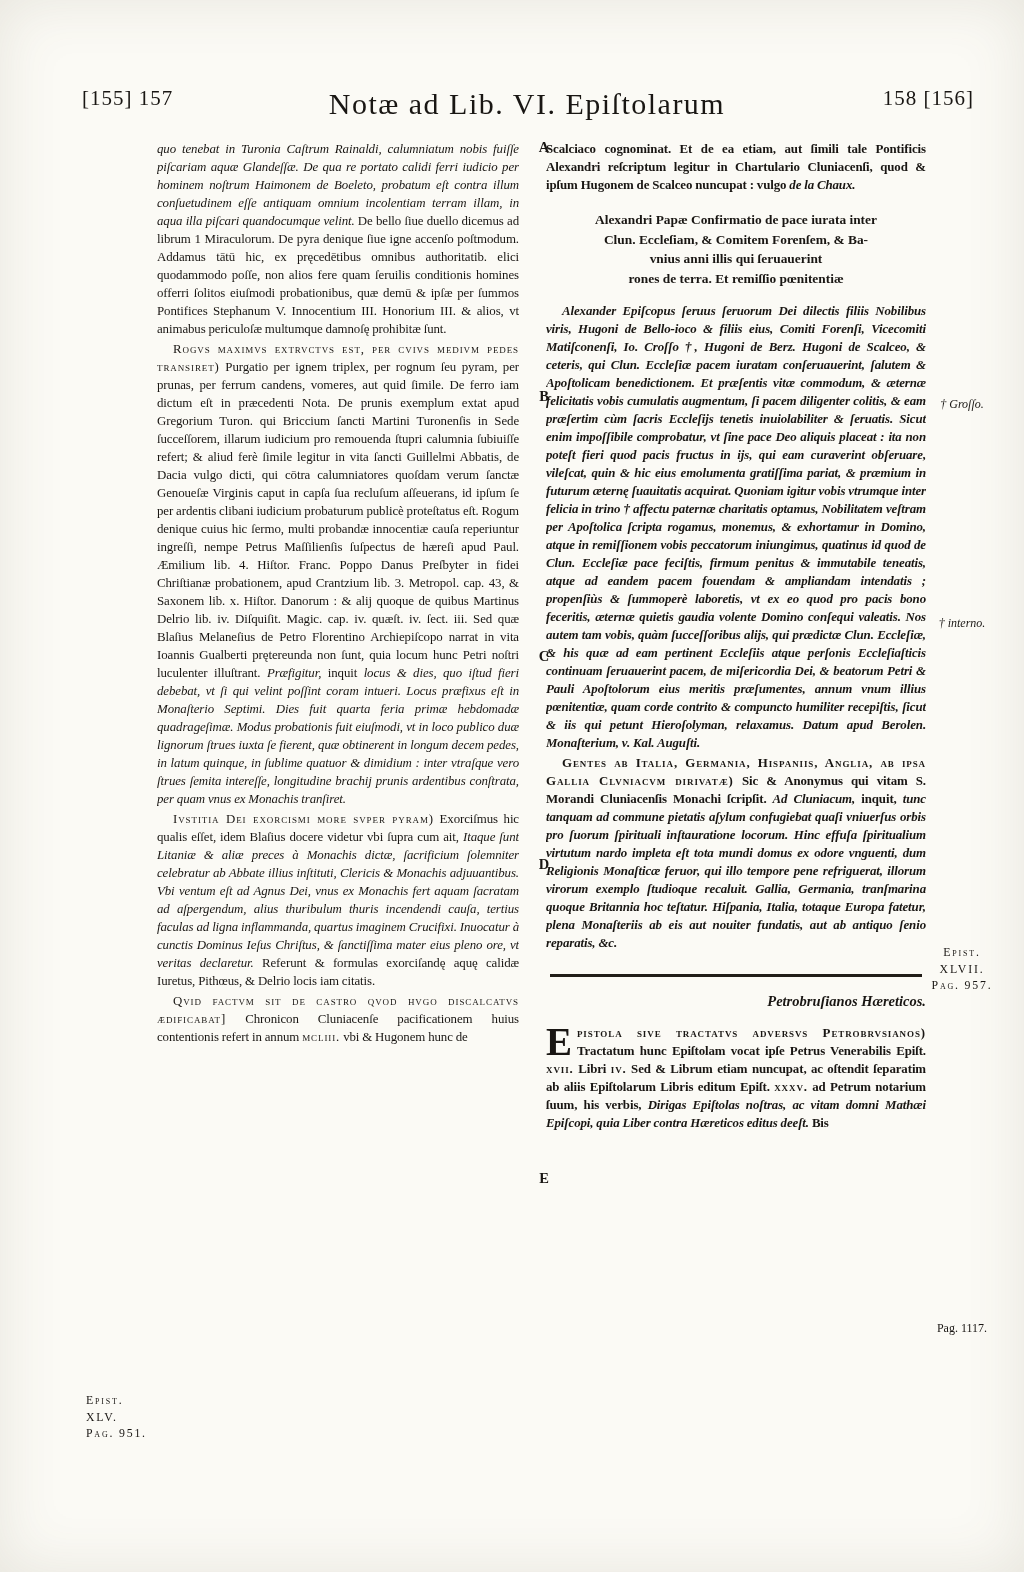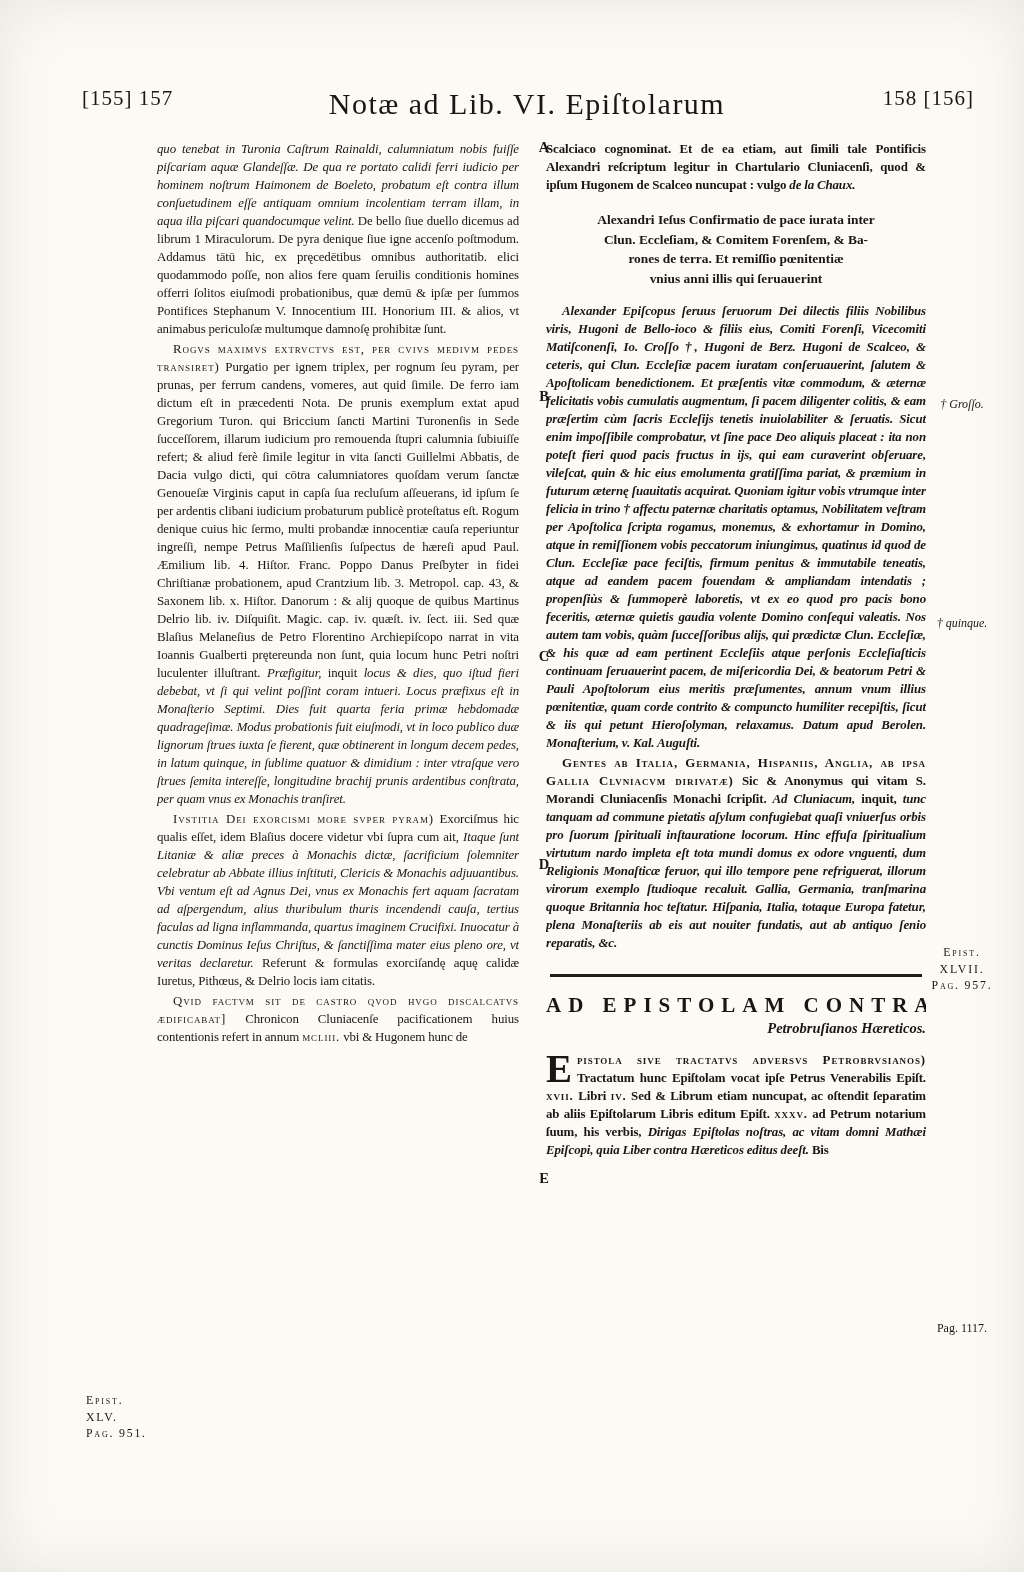--- a/index.html
+++ b/index.html
@@ -48,45 +48,44 @@
 
   <div class="col col-left" id="left-col">
       <p class="para"><span class="seg-i">quo tenebat in Turonia Caſtrum Rainaldi, calumniatum nobis fuiſſe piſcariam aquæ Glandeſſæ. De qua re portato calidi ferri iudicio per hominem noſtrum Haimonem de Boeleto, probatum eſt contra illum conſuetudinem eſſe antiquam omnium incolentiam terram illam, in aqua illa piſcari quandocumque velint.</span><span class="seg-r"> De bello ſiue duello dicemus ad librum 1 Miraculorum. De pyra denique ſiue igne accenſo poſtmodum. Addamus tātū hic, ex pręcedētibus omnibus authoritatib. elici quodammodo poſſe, non alios fere quam ſeruilis conditionis homines offerri ſolitos eiuſmodi probationibus, quæ demū &amp; ipſæ per ſummos Pontifices Stephanum V. Innocentium III. Honorium III. &amp; alios, vt animabus periculoſæ multumque damnoſę prohibitæ ſunt.</span></p>
       <p class="para indent"><span class="seg-sc">Rogvs maximvs extrvctvs est, per cvivs medivm pedes transiret)</span><span class="seg-r"> Purgatio per ignem triplex, per rognum ſeu pyram, per prunas, per ferrum candens, vomeres, aut quid ſimile. De ferro iam dictum eſt in præcedenti Nota. De prunis exemplum extat apud Gregorium Turon. qui Briccium ſancti Martini Turonenſis in Sede ſucceſſorem, illarum iudicium pro remouenda ſtupri calumnia ſubiuiſſe refert; &amp; aliud ferè ſimile legitur in vita ſancti Guillelmi Abbatis, de Dacia vulgo dicti, qui cōtra calumniatores quoſdam verum ſanctæ Genoueſæ Virginis caput in capſa ſua recluſum aſſeuerans, id ipſum ſe per ardentis clibani iudicium probaturum publicè proteſtatus eſt. Rogum denique cuius hic ſermo, multi probandæ innocentiæ cauſa reperiuntur ingreſſi, nempe Petrus Maſſilienſis ſuſpectus de hæreſi apud Paul. Æmilium lib. 4. Hiſtor. Franc. Poppo Danus Preſbyter in fidei Chriſtianæ probationem, apud Crantzium lib. 3. Metropol. cap. 43, &amp; Saxonem lib. x. Hiſtor. Danorum : &amp; alij quoque de quibus Martinus Delrio lib. iv. Diſquiſit. Magic. cap. iv. quæſt. iv. ſect. iii. Sed quæ Blaſius Melaneſius de Petro Florentino Archiepiſcopo narrat in vita Ioannis Gualberti prętereunda non ſunt, quia locum hunc Petri noſtri luculenter illuſtrant. </span><span class="seg-i">Præfigitur,</span><span class="seg-r"> inquit </span><span class="seg-i">locus &amp; dies, quo iſtud fieri debebat, vt ſi qui velint poſſint coram intueri. Locus præfixus eſt in Monaſterio Septimi. Dies fuit quarta feria primæ hebdomadæ quadrageſimæ. Modus probationis fuit eiuſmodi, vt in loco publico duæ lignorum ſtrues iuxta ſe fierent, quæ obtinerent in longum decem pedes, in latum quinque, in ſublime quatuor &amp; dimidium : inter vtraſque vero ſtrues ſemita intereſſe, longitudine brachij prunis ardentibus conſtrata, per quam vnus ex Monachis tranſiret.</span></p>
       <p class="para indent"><span class="seg-sc">Ivstitia Dei exorcismi more svper pyram)</span><span class="seg-r"> Exorciſmus hic qualis eſſet, idem Blaſius docere videtur vbi ſupra cum ait, </span><span class="seg-i">Itaque ſunt Litaniæ &amp; aliæ preces à Monachis dictæ, ſacrificium ſolemniter celebratur ab Abbate illius inſtituti, Clericis &amp; Monachis adjuuantibus. Vbi ventum eſt ad Agnus Dei, vnus ex Monachis fert aquam ſacratam ad aſpergendum, alius thuribulum thuris incendendi cauſa, tertius faculas ad ligna inflammanda, quartus imaginem Crucifixi. Inuocatur à cunctis Dominus Ieſus Chriſtus, &amp; ſanctiſſima mater eius pleno ore, vt veritas declaretur.</span><span class="seg-r"> Referunt &amp; formulas exorciſandę aquę calidæ Iuretus, Pithœus, &amp; Delrio locis iam citatis.</span></p>
       <p class="para indent"><span class="seg-sc">Qvid factvm sit de castro qvod hvgo discalcatvs ædificabat]</span><span class="seg-r"> Chronicon Cluniacenſe pacificationem huius contentionis refert in annum </span><span class="seg-sc">mcliii.</span><span class="seg-r"> vbi &amp; Hugonem hunc de</span></p>
     </div>
   <div class="col col-right" id="right-col">
       <p class="para"><span class="seg-r">Scalciaco cognominat. Et de ea etiam, aut ſimili tale Pontificis Alexandri reſcriptum legitur in Chartulario Cluniacenſi, quod &amp; ipſum Hugonem de Scalceo nuncupat : vulgo </span><span class="seg-i">de la Chaux.</span></p>
       <div class="center-block">
-        <div>Alexandri Ieſus Confirmatio de pace iurata inter</div>
+        <div>Alexandri Papæ Confirmatio de pace iurata inter</div>
         <div>Clun. Eccleſiam, &amp; Comitem Forenſem, &amp; Ba-</div>
+        <div>vnius anni illis qui ſeruauerint</div>
         <div>rones de terra. Et remiſſio pœnitentiæ</div>
-        <div>vnius anni illis qui ſeruauerint</div>
       </div>
       <p class="para indent"><span class="seg-i">Alexander Epiſcopus ſeruus ſeruorum Dei dilectis filiis Nobilibus viris, Hugoni de Bello-ioco &amp; filiis eius, Comiti Forenſi, Vicecomiti Matiſconenſi, Io. Croſſo †, Hugoni de Berz. Hugoni de Scalceo, &amp; ceteris, qui Clun. Eccleſiæ pacem iuratam conſeruauerint, ſalutem &amp; Apoſtolicam benedictionem. Et præſentis vitæ commodum, &amp; æternæ felicitatis vobis cumulatis augmentum, ſi pacem diligenter colitis, &amp; eam præſertim cùm ſacris Eccleſijs tenetis inuiolabiliter &amp; ſeruatis. Sicut enim impoſſibile comprobatur, vt ſine pace Deo aliquis placeat : ita non poteſt fieri quod pacis fructus in ijs, qui eam curaverint obſeruare, vileſcat, quin &amp; hic eius emolumenta gratiſſima pariat, &amp; præmium in futurum æternę ſuauitatis acquirat. Quoniam igitur vobis vtrumque inter felicia in trino † affectu paternæ charitatis optamus, Nobilitatem veſtram per Apoſtolica ſcripta rogamus, monemus, &amp; exhortamur in Domino, atque in remiſſionem vobis peccatorum iniungimus, quatinus id quod de Clun. Eccleſiæ pace feciſtis, firmum penitus &amp; immutabile teneatis, atque ad eandem pacem fouendam &amp; ampliandam intendatis ; propenſiùs &amp; ſummoperè laboretis, vt ex eo quod pro pacis bono feceritis, æternæ quietis gaudia volente Domino conſequi valeatis. Nos autem tam vobis, quàm ſucceſſoribus alijs, qui prædictæ Clun. Eccleſiæ, &amp; his quæ ad eam pertinent Eccleſiis atque perſonis Eccleſiaſticis continuam ſeruauerint pacem, de miſericordia Dei, &amp; beatorum Petri &amp; Pauli Apoſtolorum eius meritis præſumentes, annum vnum illius pœnitentiæ, quam corde contrito &amp; compuncto humiliter recepiſtis, ſicut &amp; iis qui petunt Hieroſolyman, relaxamus. Datum apud Berolen. Monaſterium, v. Kal. Auguſti.</span></p>
       <p class="para indent"><span class="seg-sc">Gentes ab Italia, Germania, Hispaniis, Anglia, ab ipsa Gallia Clvniacvm dirivatæ)</span><span class="seg-r"> Sic &amp; Anonymus qui vitam S. Morandi Cluniacenſis Monachi ſcripſit. </span><span class="seg-i">Ad Cluniacum,</span><span class="seg-r"> inquit, </span><span class="seg-i">tunc tanquam ad commune pietatis aſylum confugiebat quaſi vniuerſus orbis pro ſuorum ſpirituali inſtauratione locorum. Hinc effuſa ſpiritualium virtutum nardo impleta eſt tota mundi domus ex odore vnguenti, dum Religionis Monaſticæ feruor, qui illo tempore pene refriguerat, illorum virorum exemplo ſtudioque recaluit. Gallia, Germania, tranſmarina quoque Britannia hoc teſtatur. Hiſpania, Italia, totaque Europa fatetur, plena Monaſteriis ab eis aut nouiter fundatis, aut ab antiquo ſenio reparatis, &amp;c.</span></p>
       <hr class="rule">
-      <div class="section-title">AD EPISTOLAM CONTRA</div>
       <div class="section-subtitle">Petrobruſianos Hæreticos.</div>
       <p class="para"><span class="dropcap">E</span><span class="seg-sc">pistola sive tractatvs adversvs Petrobrvsianos)</span><span class="seg-r"> Tractatum hunc Epiſtolam vocat ipſe Petrus Venerabilis Epiſt. </span><span class="seg-sc">xvii.</span><span class="seg-r"> Libri </span><span class="seg-sc">iv.</span><span class="seg-r"> Sed &amp; Librum etiam nuncupat, ac oſtendit ſeparatim ab aliis Epiſtolarum Libris editum Epiſt. </span><span class="seg-sc">xxxv.</span><span class="seg-r"> ad Petrum notarium ſuum, his verbis, </span><span class="seg-i">Dirigas Epiſtolas noſtras, ac vitam domni Mathæi Epiſcopi, quia Liber contra Hæreticos editus deeſt.</span><span class="seg-r"> Bis</span></p>
     </div>
   <div id="gutter">
       <div class="gutter-letter" style="top: 139px;">A</div>
       <div class="gutter-letter" style="top: 388px;">B</div>
       <div class="gutter-letter" style="top: 648px;">C</div>
       <div class="gutter-letter" style="top: 856px;">D</div>
       <div class="gutter-letter" style="top: 1170px;">E</div>
     </div>
   <div id="notes">
       <div class="margin-note side-right" style="top: 396px;">
         <div class="mn-italic">† Groſſo.</div>
       </div>
       <div class="margin-note side-right" style="top: 615px;">
-        <div class="mn-italic">† quinque.</div>
+        <div class="mn-italic">† interno.</div>
       </div>
       <div class="margin-note side-right" style="top: 944px;">
         <div class="mn-caps">Epist.</div>
         <div class="mn-caps">XLVII.</div>
         <div class="mn-caps">Pag. 957.</div>
       </div>
       <div class="margin-note side-right" style="top: 1320px;">
         <div class="mn-roman">Pag. 1117.</div>
       </div>
       <div class="margin-note side-left" style="top: 1392px;">

